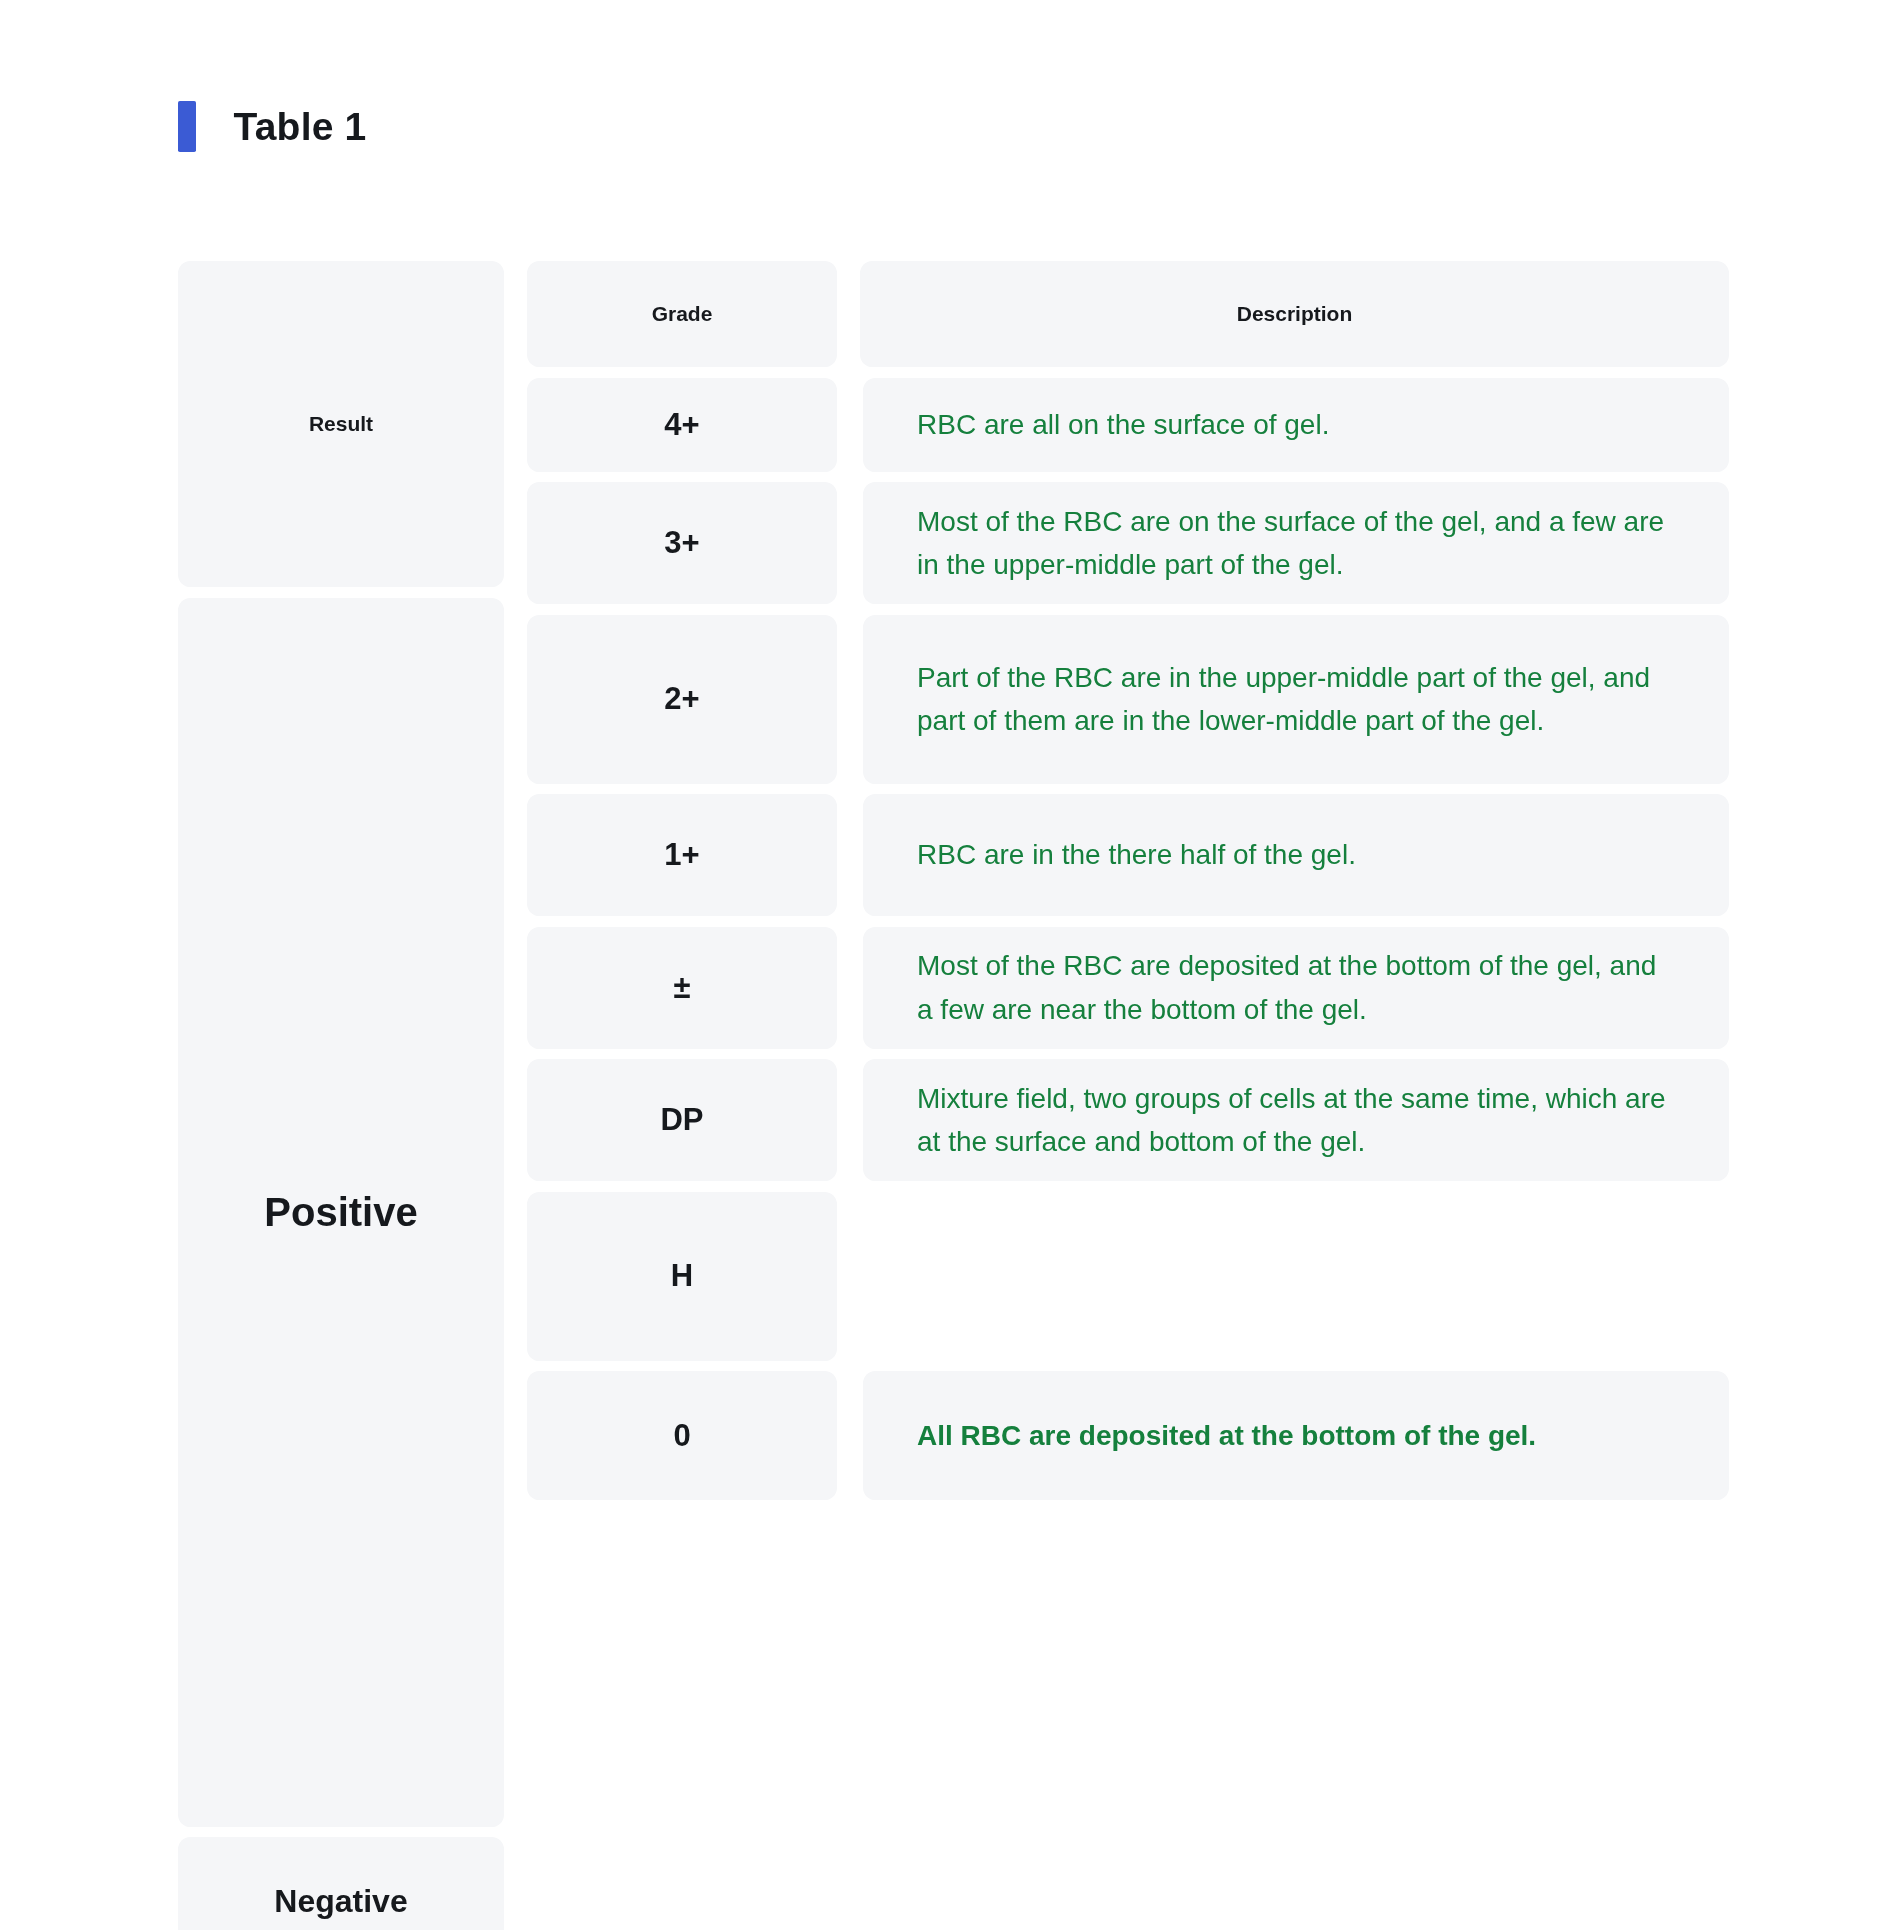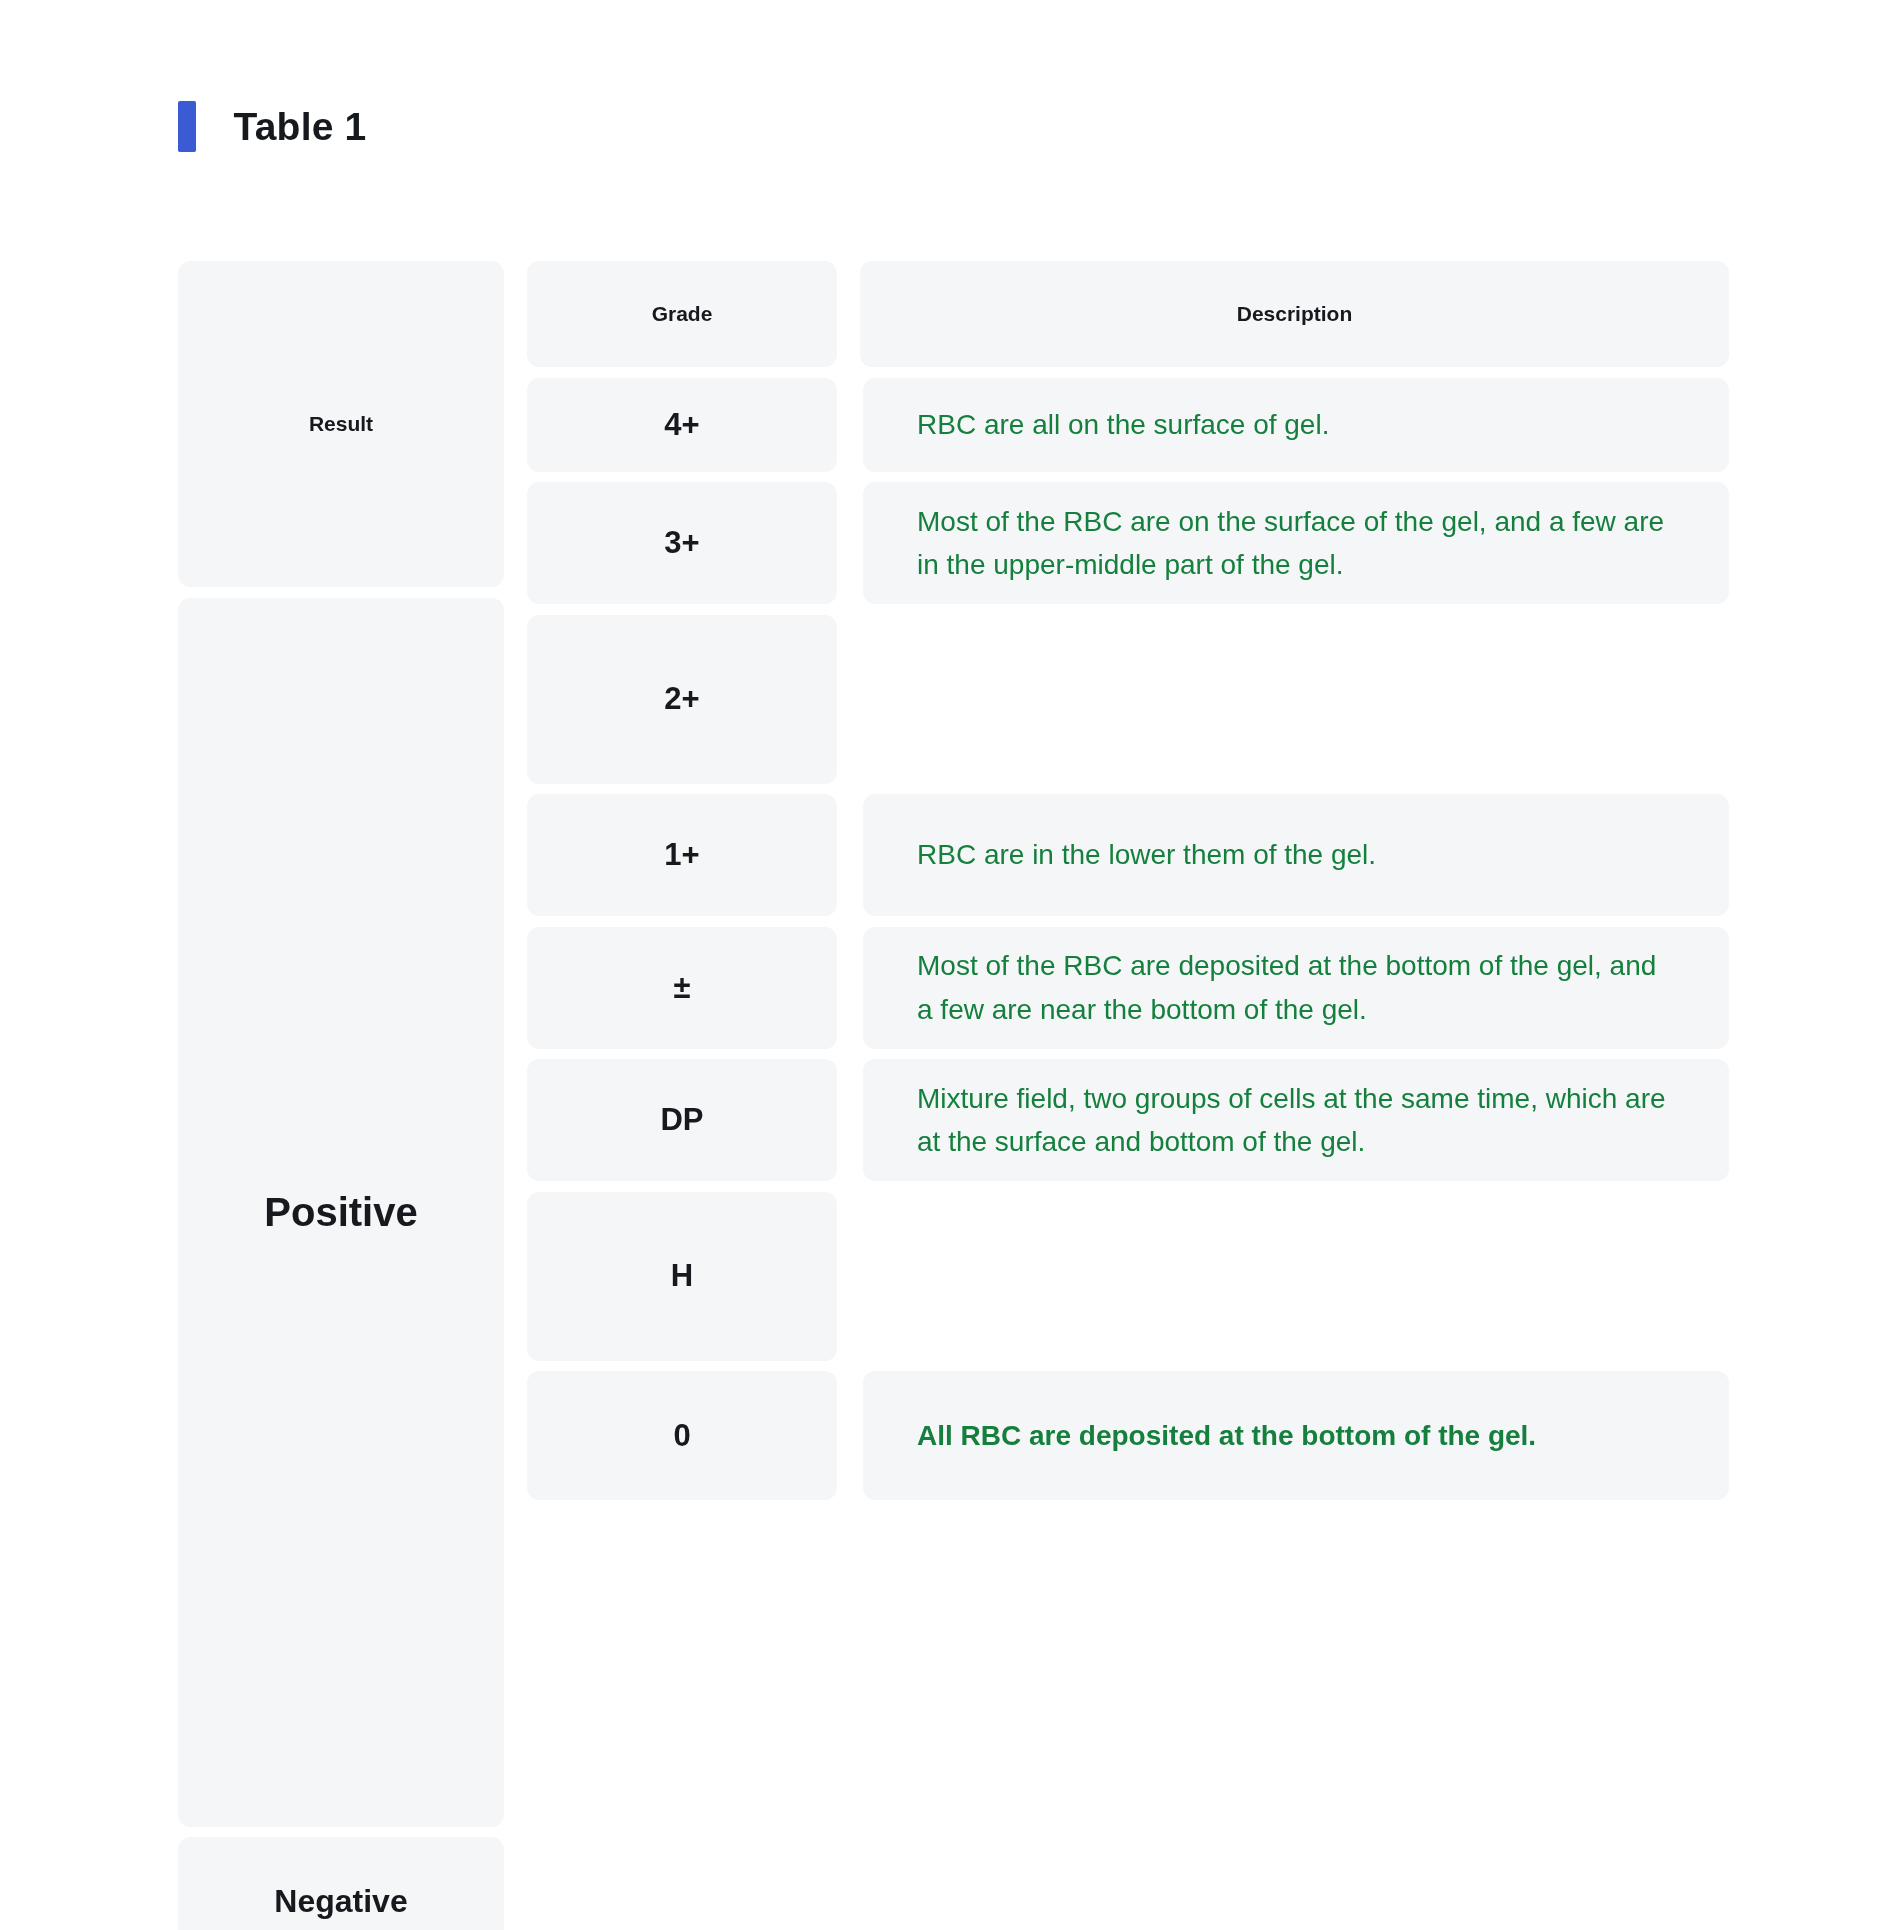--- a/index.html
+++ b/index.html
@@ -171,25 +171,26 @@
           <div class="cell cell-desc h1">RBC are all on the surface of gel.</div>
         </div>
 
         <div class="row">
           <div class="cell cell-grade h2">3+</div>
           <div class="cell cell-desc h2">Most of the RBC are on the surface of the gel, and a few are in the upper-middle part of the gel.</div>
         </div>
 
         <div class="row">
           <div class="cell cell-grade h3">2+</div>
+          <div class="cell cell-desc h3">Part of the RBC are in the upper-middle part of the gel, and part of them are in the lower-middle part of the gel.</div>
         </div>
 
         <div class="row">
           <div class="cell cell-grade h2">1+</div>
-          <div class="cell cell-desc h2">RBC are in the lower them of the gel.</div>
+          <div class="cell cell-desc h2">RBC are in the there half of the gel.</div>
         </div>
 
         <div class="row">
           <div class="cell cell-grade h2">±</div>
           <div class="cell cell-desc h2">Most of the RBC are deposited at the bottom of the gel, and a few are near the bottom of the gel.</div>
         </div>
 
         <div class="row">
           <div class="cell cell-grade h2">DP</div>
           <div class="cell cell-desc h2">Mixture field, two groups of cells at the same time, which are at the surface and bottom of the gel.</div>

